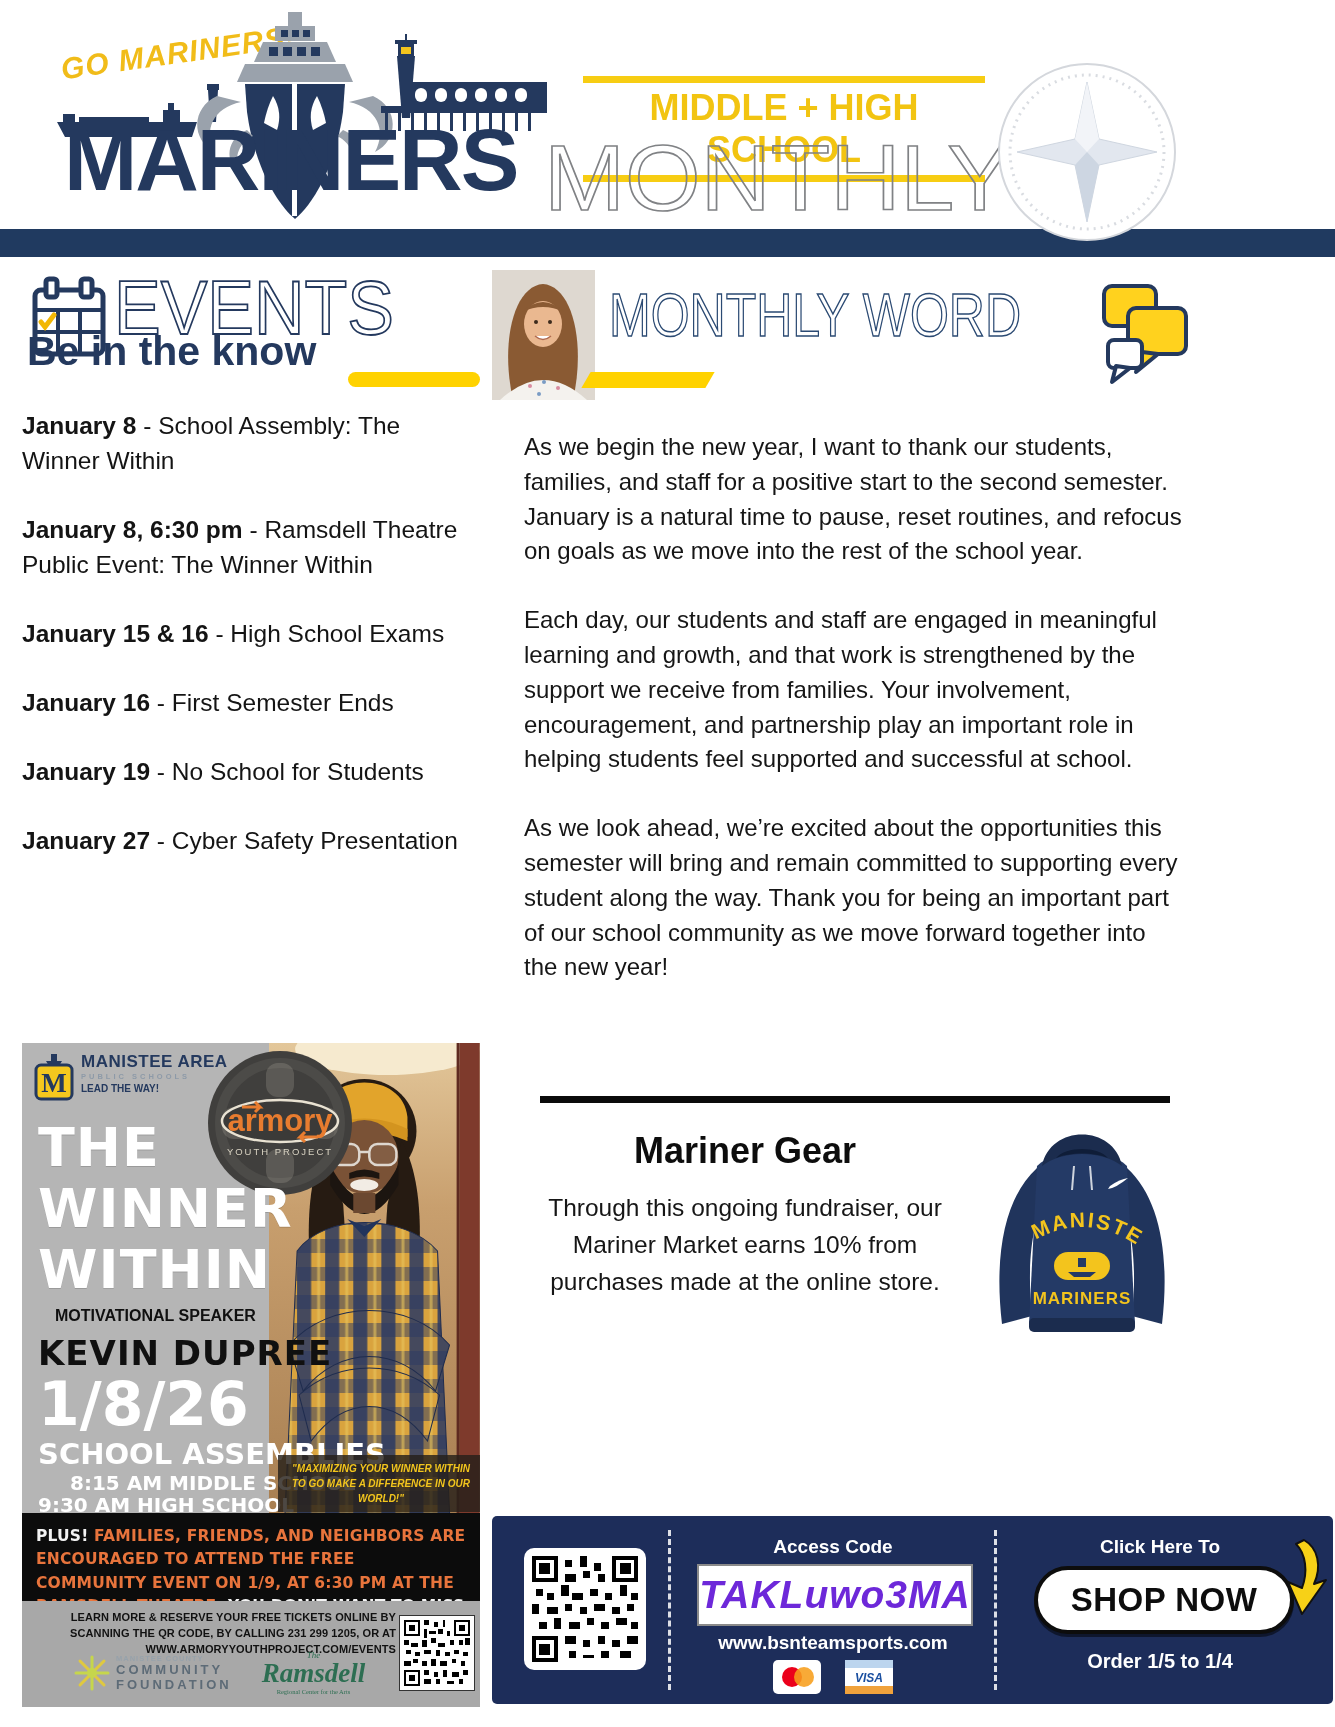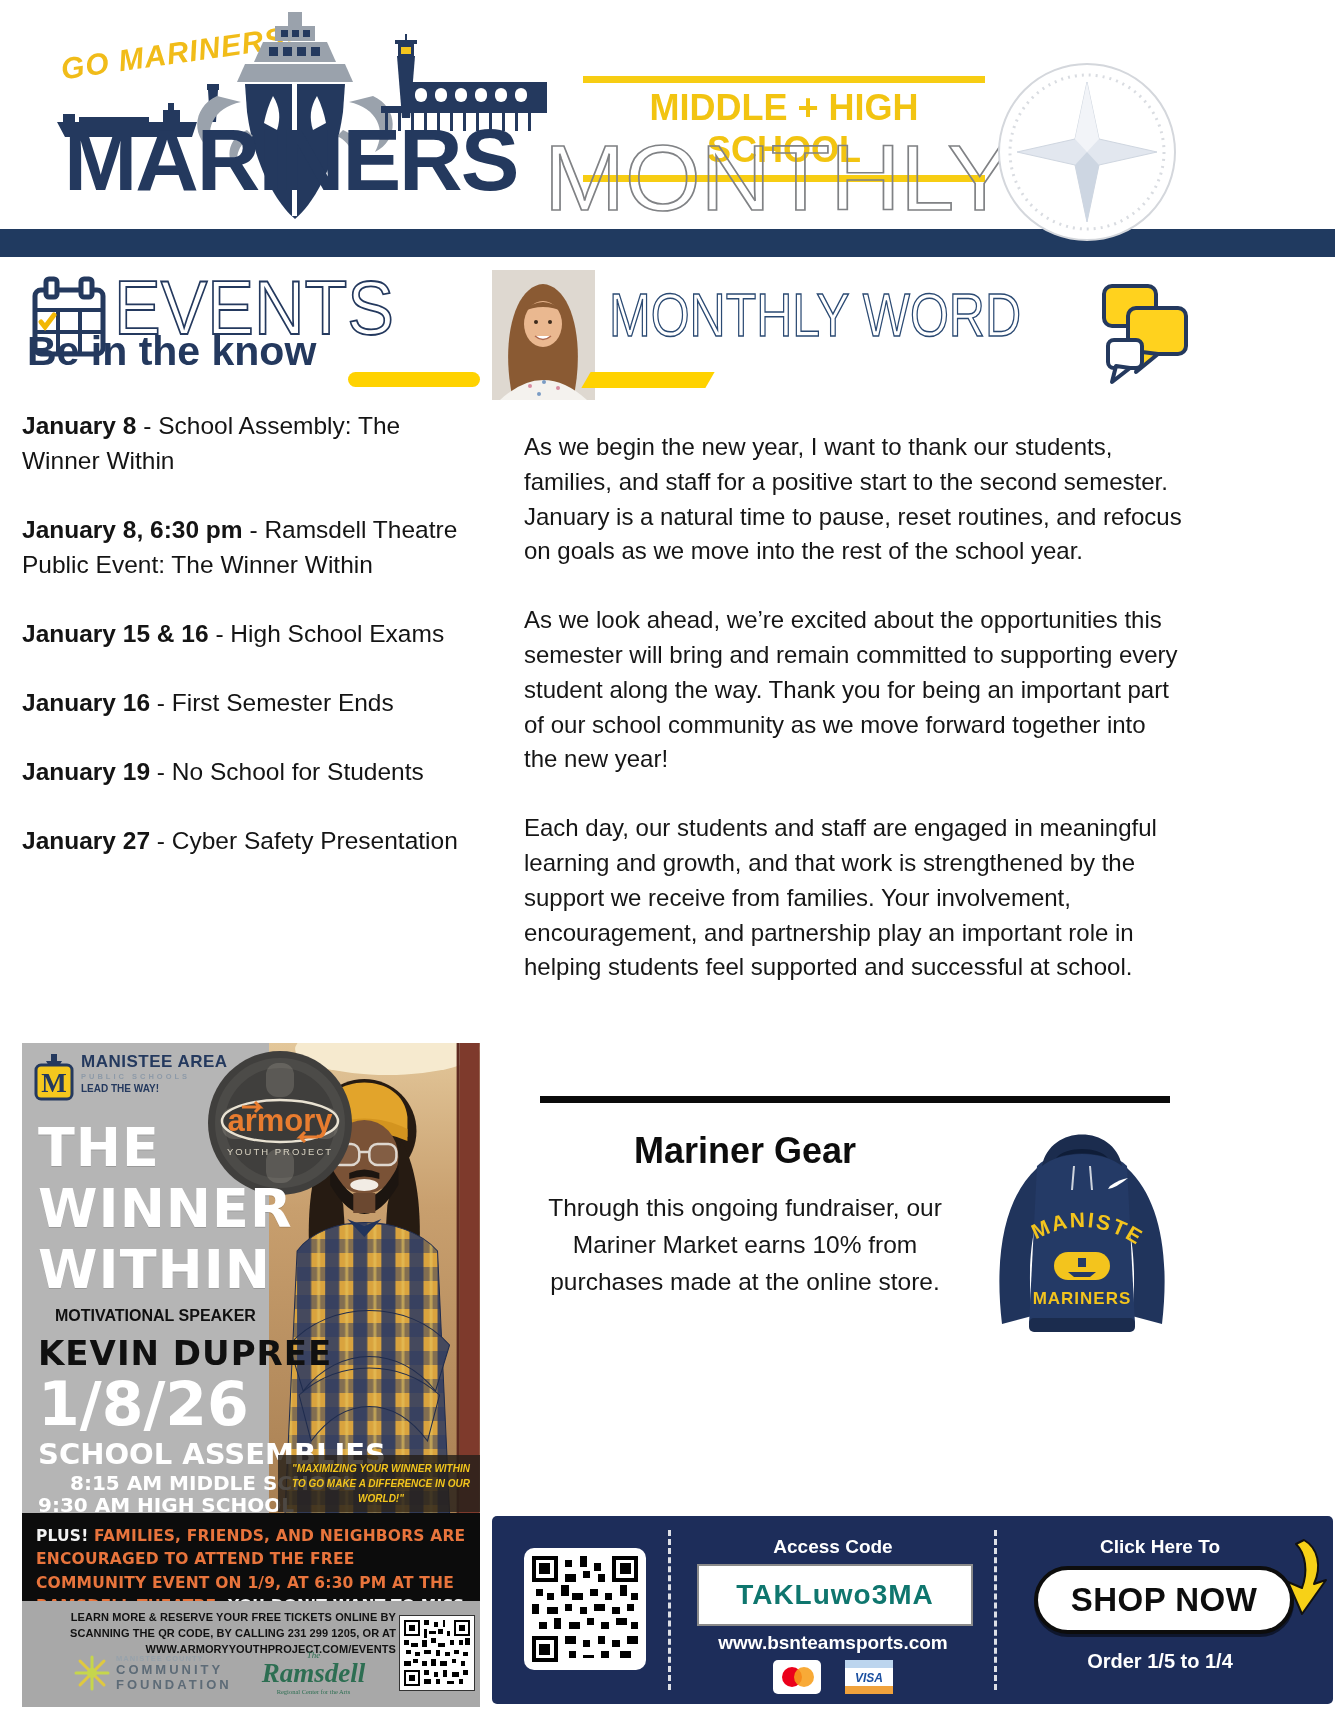--- a/index.html
+++ b/index.html
@@ -95,21 +95,21 @@
   .shop-panel{position:absolute;left:492px;top:1516px;width:841px;height:188px;
     background:#1d2d5a;border-radius:5px;}
   .qr2{position:absolute;left:32px;top:32px;width:122px;height:122px;background:#fff;
     border-radius:10px;padding:8px;box-sizing:border-box;}
   .dash{position:absolute;top:14px;bottom:14px;border-left:3px dashed rgba(255,255,255,.85);}
   .dash1{left:176px;} .dash2{left:502px;}
   .sec-label{position:absolute;font-size:19px;font-weight:800;color:#fff;text-align:center;}
   .access-label{left:186px;top:20px;width:310px;}
   .code-box{position:absolute;left:205px;top:48px;width:272px;height:58px;background:#fff;
     border:2px solid #8a8a8a;display:flex;align-items:center;justify-content:center;}
-  .code{font-size:28px;font-weight:800;color:#0f766e;letter-spacing:1px;}
+  .code{font-size:39px;font-weight:800;color:#6d28d9;letter-spacing:1px;font-style:italic;}
   .shop-url{position:absolute;left:186px;top:116px;width:310px;text-align:center;
     font-size:19px;font-weight:800;color:#fff;}
   .cards{position:absolute;left:186px;top:144px;width:310px;display:flex;gap:24px;justify-content:center;}
   .click-label{left:512px;top:20px;width:312px;}
   .pill{position:absolute;left:542px;top:50px;width:252px;height:60px;background:#fff;
     border:4px solid #0d0d0d;border-radius:34px;display:flex;align-items:center;justify-content:center;
     box-shadow:0 3px 0 rgba(0,0,0,.5);cursor:pointer;}
   .pill span{font-size:33px;font-weight:800;color:#0d0d0d;letter-spacing:.5px;}
   .arrow{position:absolute;left:772px;top:22px;}
   .order{position:absolute;left:512px;top:134px;width:312px;text-align:center;
@@ -262,22 +262,22 @@
   <svg class="chat-icon" width="96" height="116" viewBox="0 0 96 116">
     <rect x="6" y="8" width="52" height="40" rx="8" fill="#ffd21e" stroke="#24395e" stroke-width="4"></rect>
     <rect x="30" y="30" width="58" height="46" rx="8" fill="#ffd21e" stroke="#24395e" stroke-width="4"></rect>
     <path d="M44 74 L38 94 L60 76 Z" fill="#ffd21e" stroke="#24395e" stroke-width="4" stroke-linejoin="round"></path>
     <rect x="10" y="62" width="34" height="28" rx="6" fill="#ffffff" stroke="#24395e" stroke-width="4"></rect>
     <path d="M18 88 L14 104 L32 90 Z" fill="#ffffff" stroke="#24395e" stroke-width="4" stroke-linejoin="round"></path>
   </svg>
 
   <div class="mw-body">
     <p>As we begin the new year, I want to thank our students, families, and staff for a positive start to the second semester. January is a natural time to pause, reset routines, and refocus on goals as we move into the rest of the school year.</p>
+    <p>Each day, our students and staff are engaged in meaningful learning and growth, and that work is strengthened by the support we receive from families. Your involvement, encouragement, and partnership play an important role in helping students feel supported and successful at school.</p>
     <p>As we look ahead, we’re excited about the opportunities this semester will bring and remain committed to supporting every student along the way. Thank you for being an important part of our school community as we move forward together into the new year!</p>
-    <p>Each day, our students and staff are engaged in meaningful learning and growth, and that work is strengthened by the support we receive from families. Your involvement, encouragement, and partnership play an important role in helping students feel supported and successful at school.</p>
   </div>
 
   <div class="rule"></div>
   <div class="gear-title">Mariner Gear</div>
   <div class="gear-body">Through this ongoing fundraiser, our Mariner Market earns 10% from purchases made at the online store.</div>
 
   <svg class="hoodie" width="200" height="260" viewBox="0 0 200 260">
     <path d="M55 62 C22 92 12 150 20 218 L50 210 C44 152 52 112 64 90 Z" fill="#20345c"></path>
     <path d="M145 62 C178 92 188 150 180 218 L150 210 C156 152 148 112 136 90 Z" fill="#20345c"></path>
     <path d="M55 60 C75 40 125 40 145 60 L153 218 Q100 232 47 218 Z" fill="#243a66"></path>

